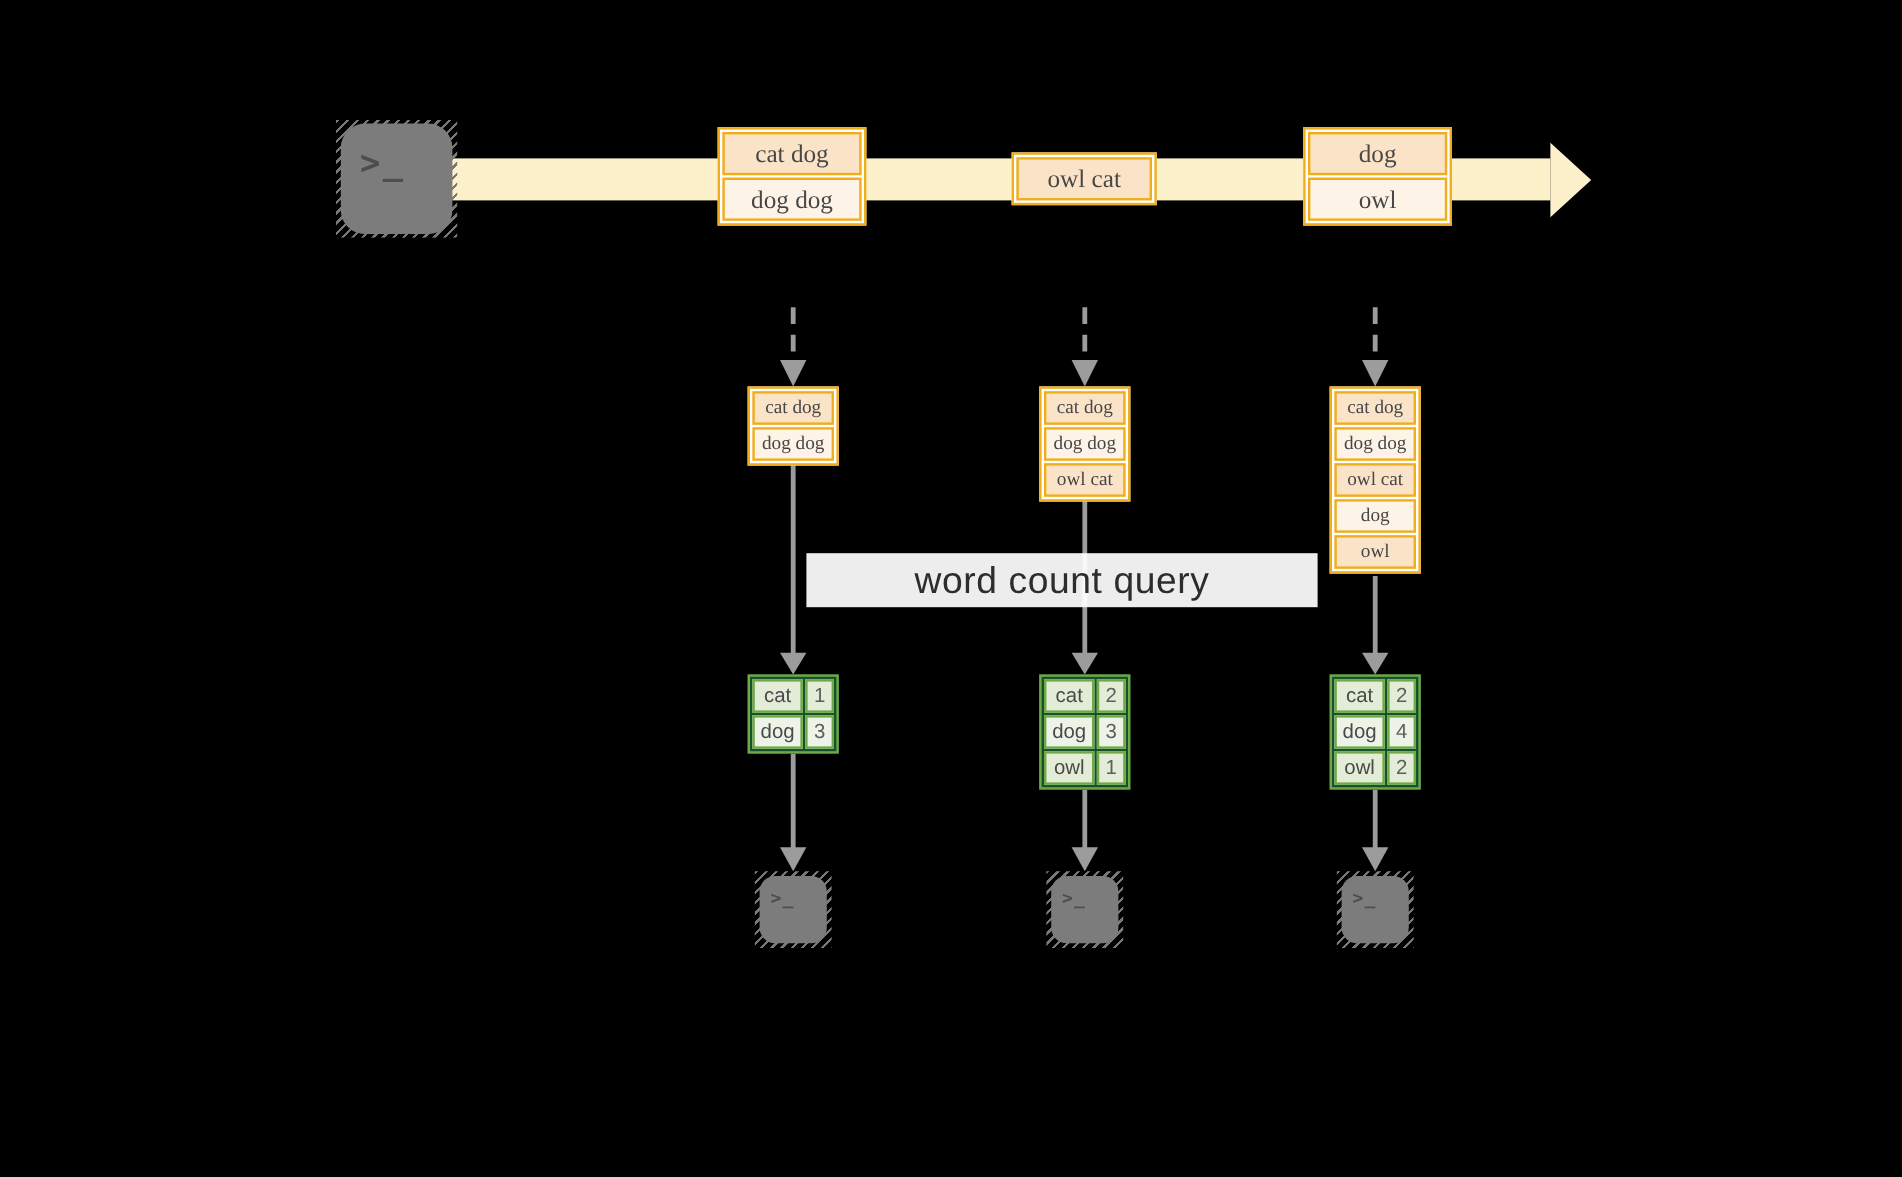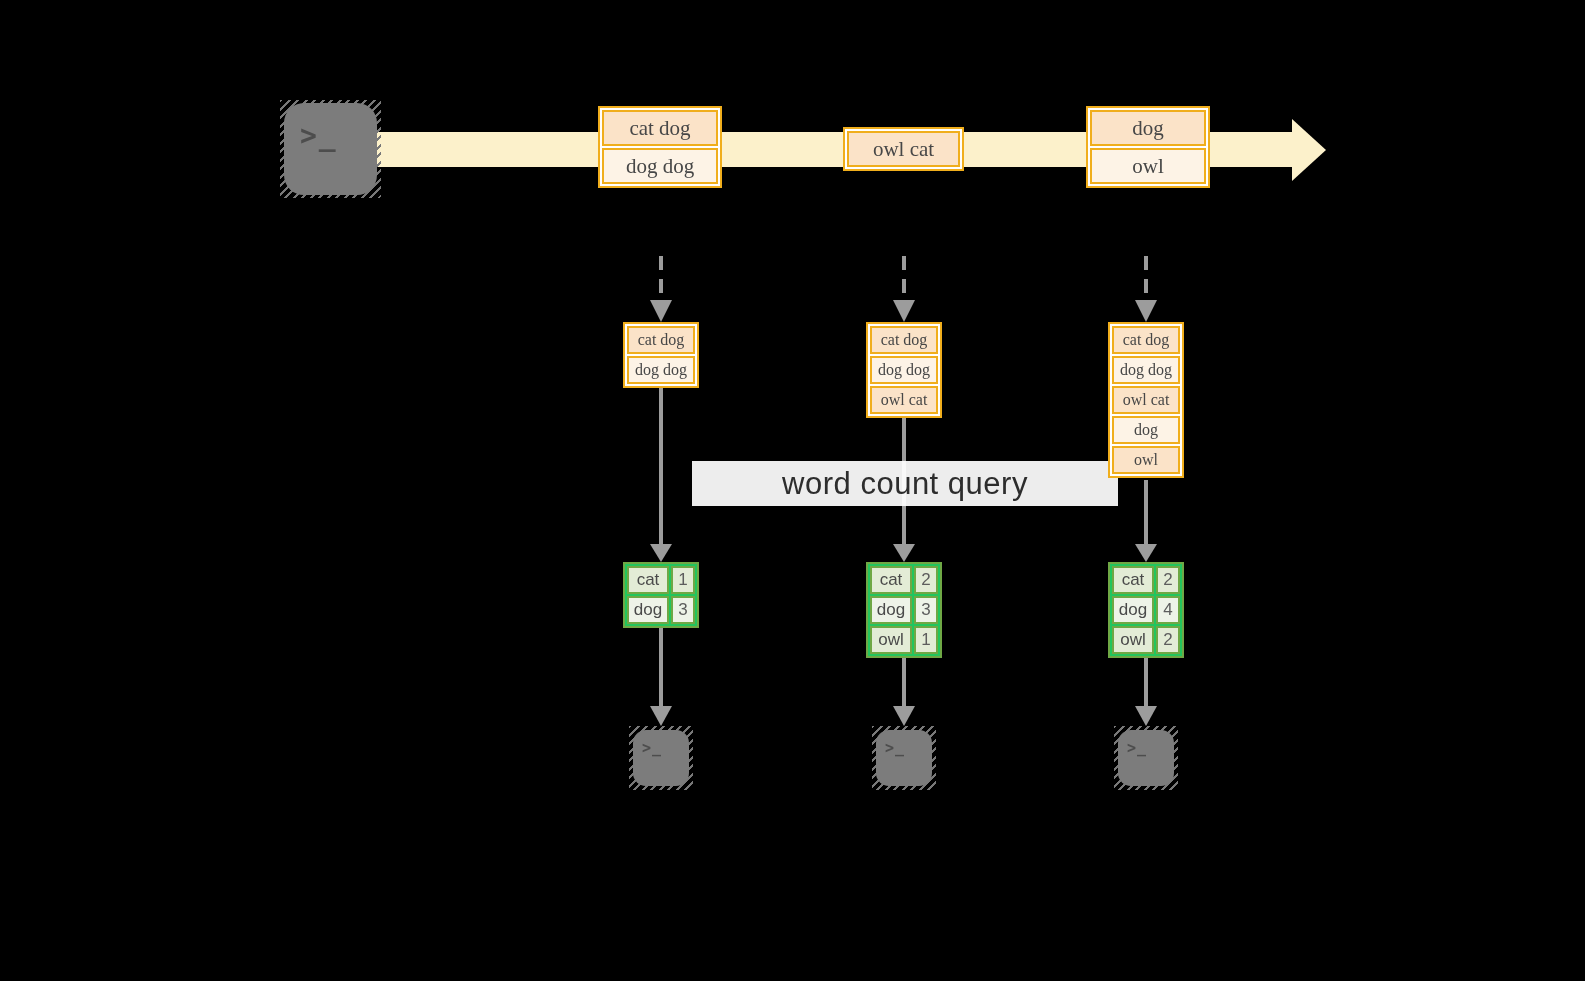--- a/index.html
+++ b/index.html
@@ -10,39 +10,39 @@
   
   .overlay{position:absolute;left:0;top:0;z-index:1;pointer-events:none;}
   
   .band{position:absolute;left:368px;top:132px;width:924px;height:35px;background:#fcf1cb;z-index:2;}
   .band-head{
     position:absolute;left:1292px;top:119px;width:0;height:0;z-index:2;
     border-top:31px solid transparent;border-bottom:31px solid transparent;border-left:34px solid #fcf1cb;
   }
   
   .banner{
-    position:absolute;left:692px;top:461px;width:426px;height:45px;z-index:3;
+    position:absolute;left:672px;top:461px;width:426px;height:45px;z-index:3;
     background:rgba(255,255,255,0.93);display:flex;align-items:center;justify-content:center;
     font-size:31px;color:#2d2d2d;letter-spacing:0.5px;
   }
   
   .obox{
     position:absolute;z-index:4;box-sizing:border-box;background:#fff;
     border:2px solid #f0ae1c;padding:2px;display:flex;flex-direction:column;gap:2px;font-family:Liberation Serif, serif;
   }
   .orow{
     border:2px solid #f0ae1c;text-align:center;color:#474747;box-sizing:border-box;
   }
   .orow:nth-child(odd){background:#fbe3c8;}
   .orow:nth-child(even){background:#fdf3e6;}
   .batch .orow{height:36px;line-height:32px;font-size:21px;}
   .buffer .orow{height:28px;line-height:24px;font-size:16px;}
   
   .gtable{
-    position:absolute;z-index:4;box-sizing:border-box;background:#22c55e;width:76px;
+    position:absolute;z-index:4;box-sizing:border-box;background:#14532d;width:76px;
     border:2px solid #6fa845;padding:2px;display:flex;flex-direction:column;gap:2px;
   }
   .grow{display:flex;gap:2px;}
   .gcell{
     border:2px solid #6fa845;height:28px;line-height:24px;text-align:center;
     font-size:17px;color:#4a4a4a;box-sizing:border-box;
   }
   .gcell.word{flex:1;}
   .gcell.num{width:24px;color:#5d5d5d;}
   .grow:nth-child(odd) .gcell{background:#e3ecd6;}

